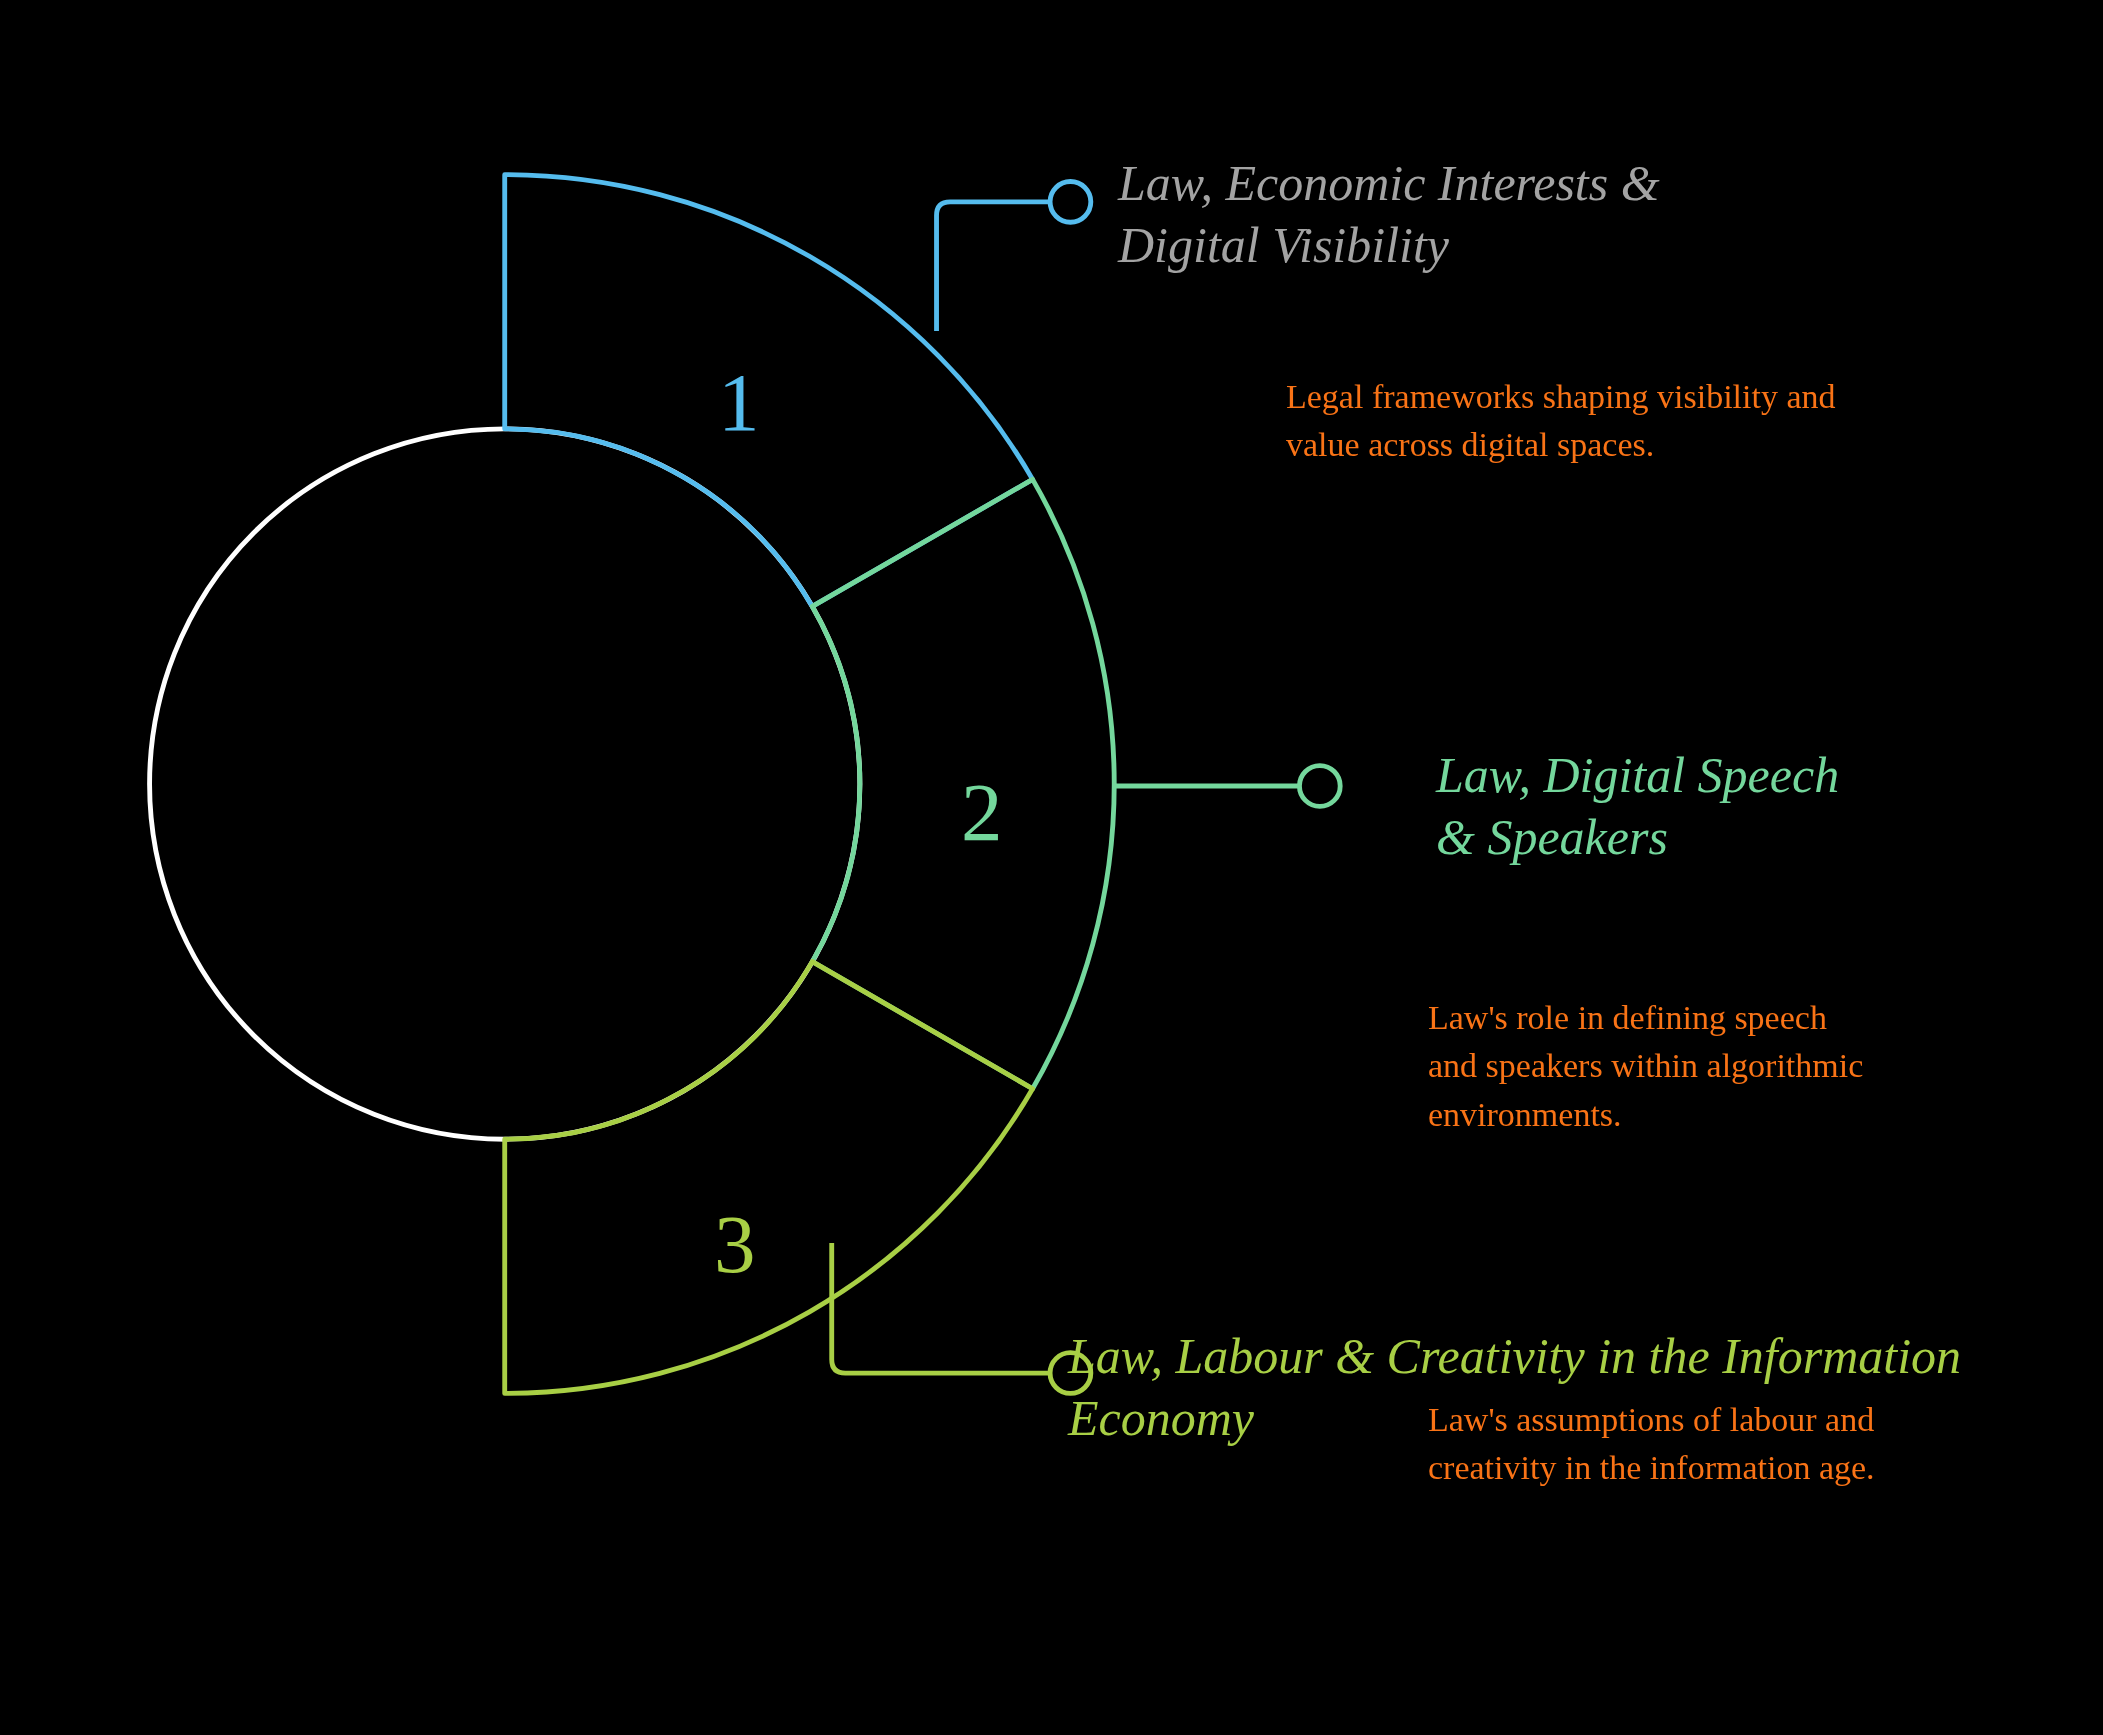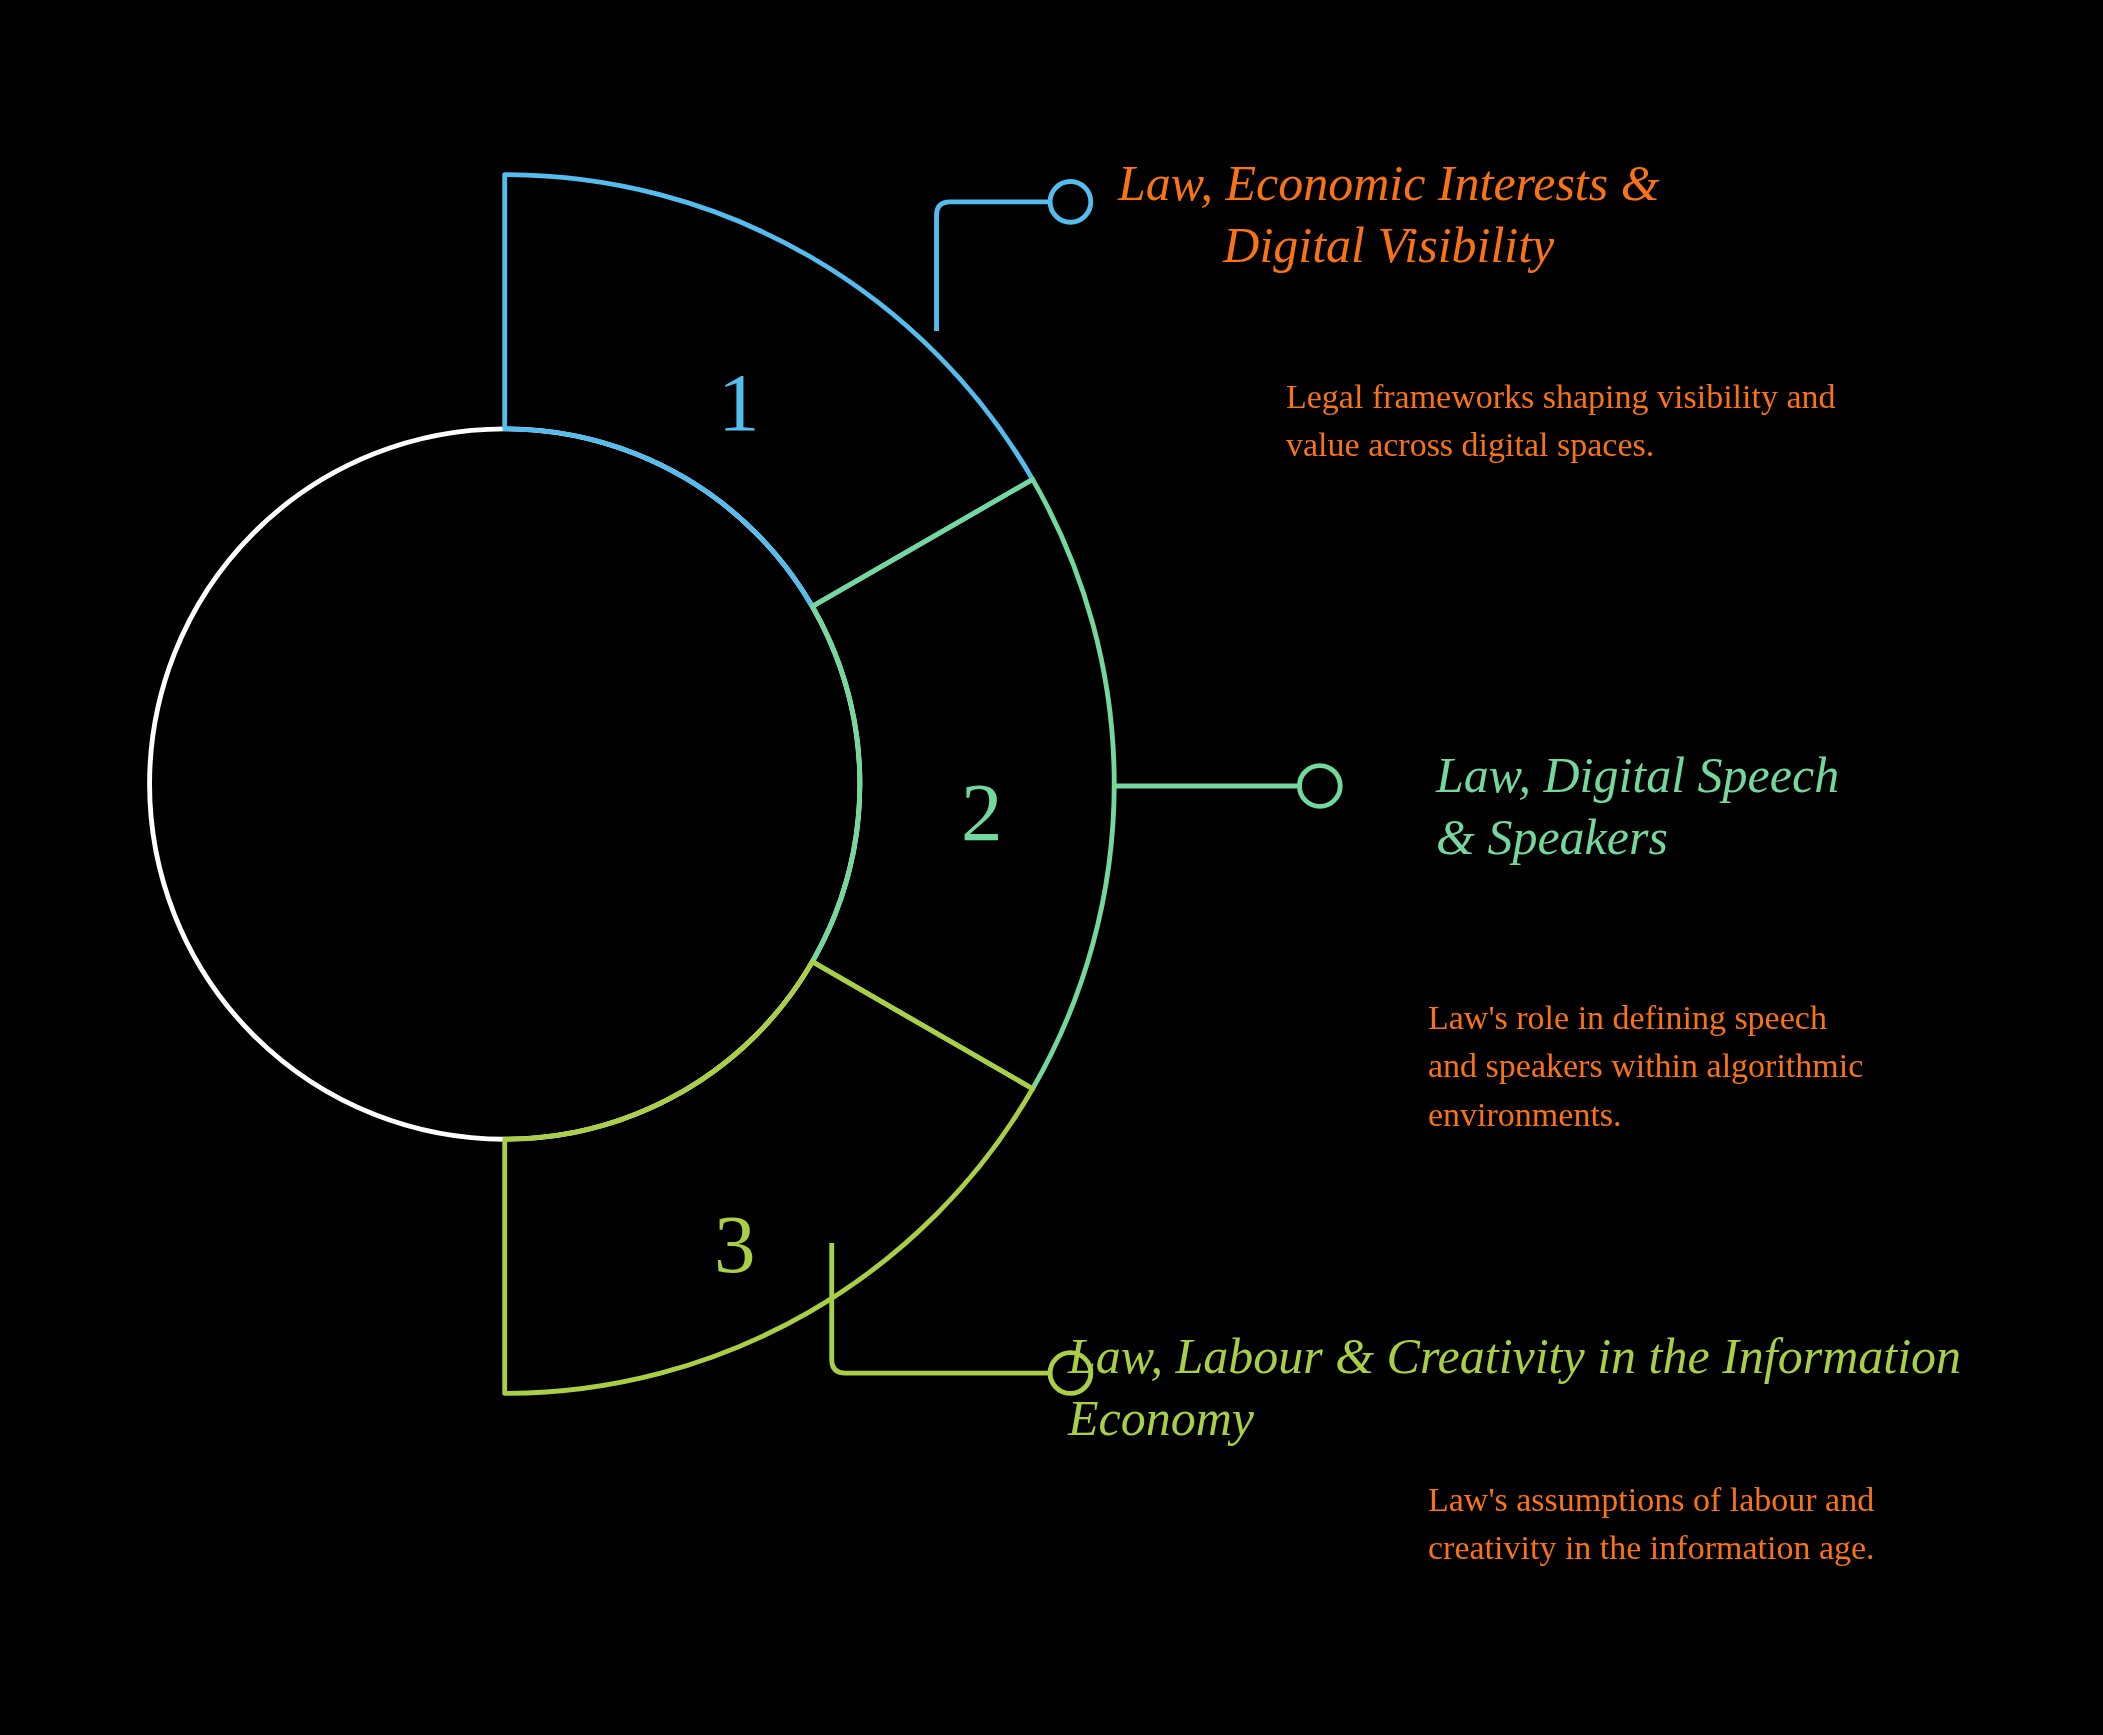--- a/index.html
+++ b/index.html
@@ -62,28 +62,28 @@
   }
   .branch-desc {
     position: absolute;
     color: #f97316;
     font-family: "Liberation Serif", serif;
     font-size: 34px;
     line-height: 1.42;
     white-space: pre-line;
   }
 
-  #label-1 { left: 1118px; top: 153px; color: #f97316; text-align: center; }
+  #label-1 { left: 1118px; top: 153px; color: #a3a3a3; }
   #desc-1  { left: 1286px; top: 373px; }
 
   #label-2 { left: 1390px; top: 745px; color: #74D79C; margin-left: 46px; }
   #desc-2  { left: 1428px; top: 994px; }
 
   #label-3 { left: 1068px; top: 1326px; color: #A8CF45; }
-  #desc-3  { left: 1428px; top: 1476px; }
+  #desc-3  { left: 1428px; top: 1396px; }
 
   
   .seg-number {
     position: absolute;
     font-family: "Liberation Serif", serif;
     font-size: 83px;
     line-height: 1;
     pointer-events: none;
   }
   #num-1 { left: 718px; top: 361px;  color: #55BCEE; }

